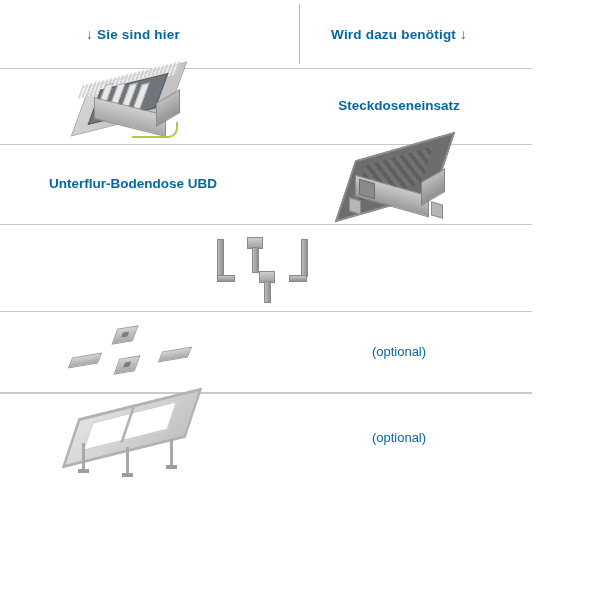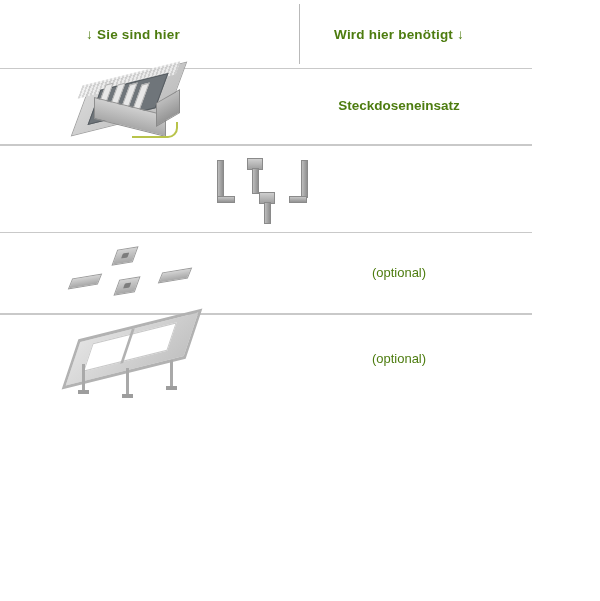--- a/index.html
+++ b/index.html
@@ -6,21 +6,21 @@
     margin: 0;
     padding: 0;
     background: #ffffff;
   }
   #page {
     position: relative;
     width: 532px;
     height: 601px;
     background: #ffffff;
     font-family: "Liberation Sans", sans-serif;
-    color: #4d7c0f;
+    color: #0369a1;
     overflow: hidden;
   }
 
   
   .header {
     position: relative;
     height: 68px;
     display: flex;
   }
   .header-cell {
@@ -252,21 +252,21 @@
 </head>
 <body>
 
 <div id="page">
 
   <div class="header">
     <div class="header-cell">
       <span>↓ Sie sind hier</span>
     </div>
     <div class="header-cell">
-      <span>Wird hier benötigt ↓</span>
+      <span>Wird dazu benötigt ↓</span>
     </div>
     <div class="header-divider"></div>
   </div>
   <div class="hline"></div>
 
   <div class="row" style="height:75px">
     <div class="cell-left">
       <div class="art">
         <div class="sd iso">
           <div class="top"></div>
@@ -283,20 +283,40 @@
       </div>
     </div>
     <div class="cell-right">
       <div class="label">
         <span>Steckdoseneinsatz</span>
       </div>
     </div>
   </div>
   <div class="hline"></div>
 
+  <div class="row" style="height:79px">
+    <div class="cell-left">
+      <div class="label">
+        <span>Unterflur-Bodendose UBD</span>
+      </div>
+    </div>
+    <div class="cell-right">
+      <div class="art">
+        <div class="ubd iso">
+          <div class="lid"></div>
+          <div class="lid-in"></div>
+          <div class="body-f"></div>
+          <div class="body-s"></div>
+          <div class="plug"></div>
+          <div class="tab t1"></div>
+          <div class="tab t2"></div>
+        </div>
+      </div>
+    </div>
+  </div>
   <div class="hline"></div>
 
   <div class="row" style="height:86px">
     <div class="cell-left">
       <div class="art">
         <div class="niv iso">
 
           <div class="L" style="left:26px; top:8px;"></div>
           <div class="foot" style="left:26px; top:44px;"></div>
 

